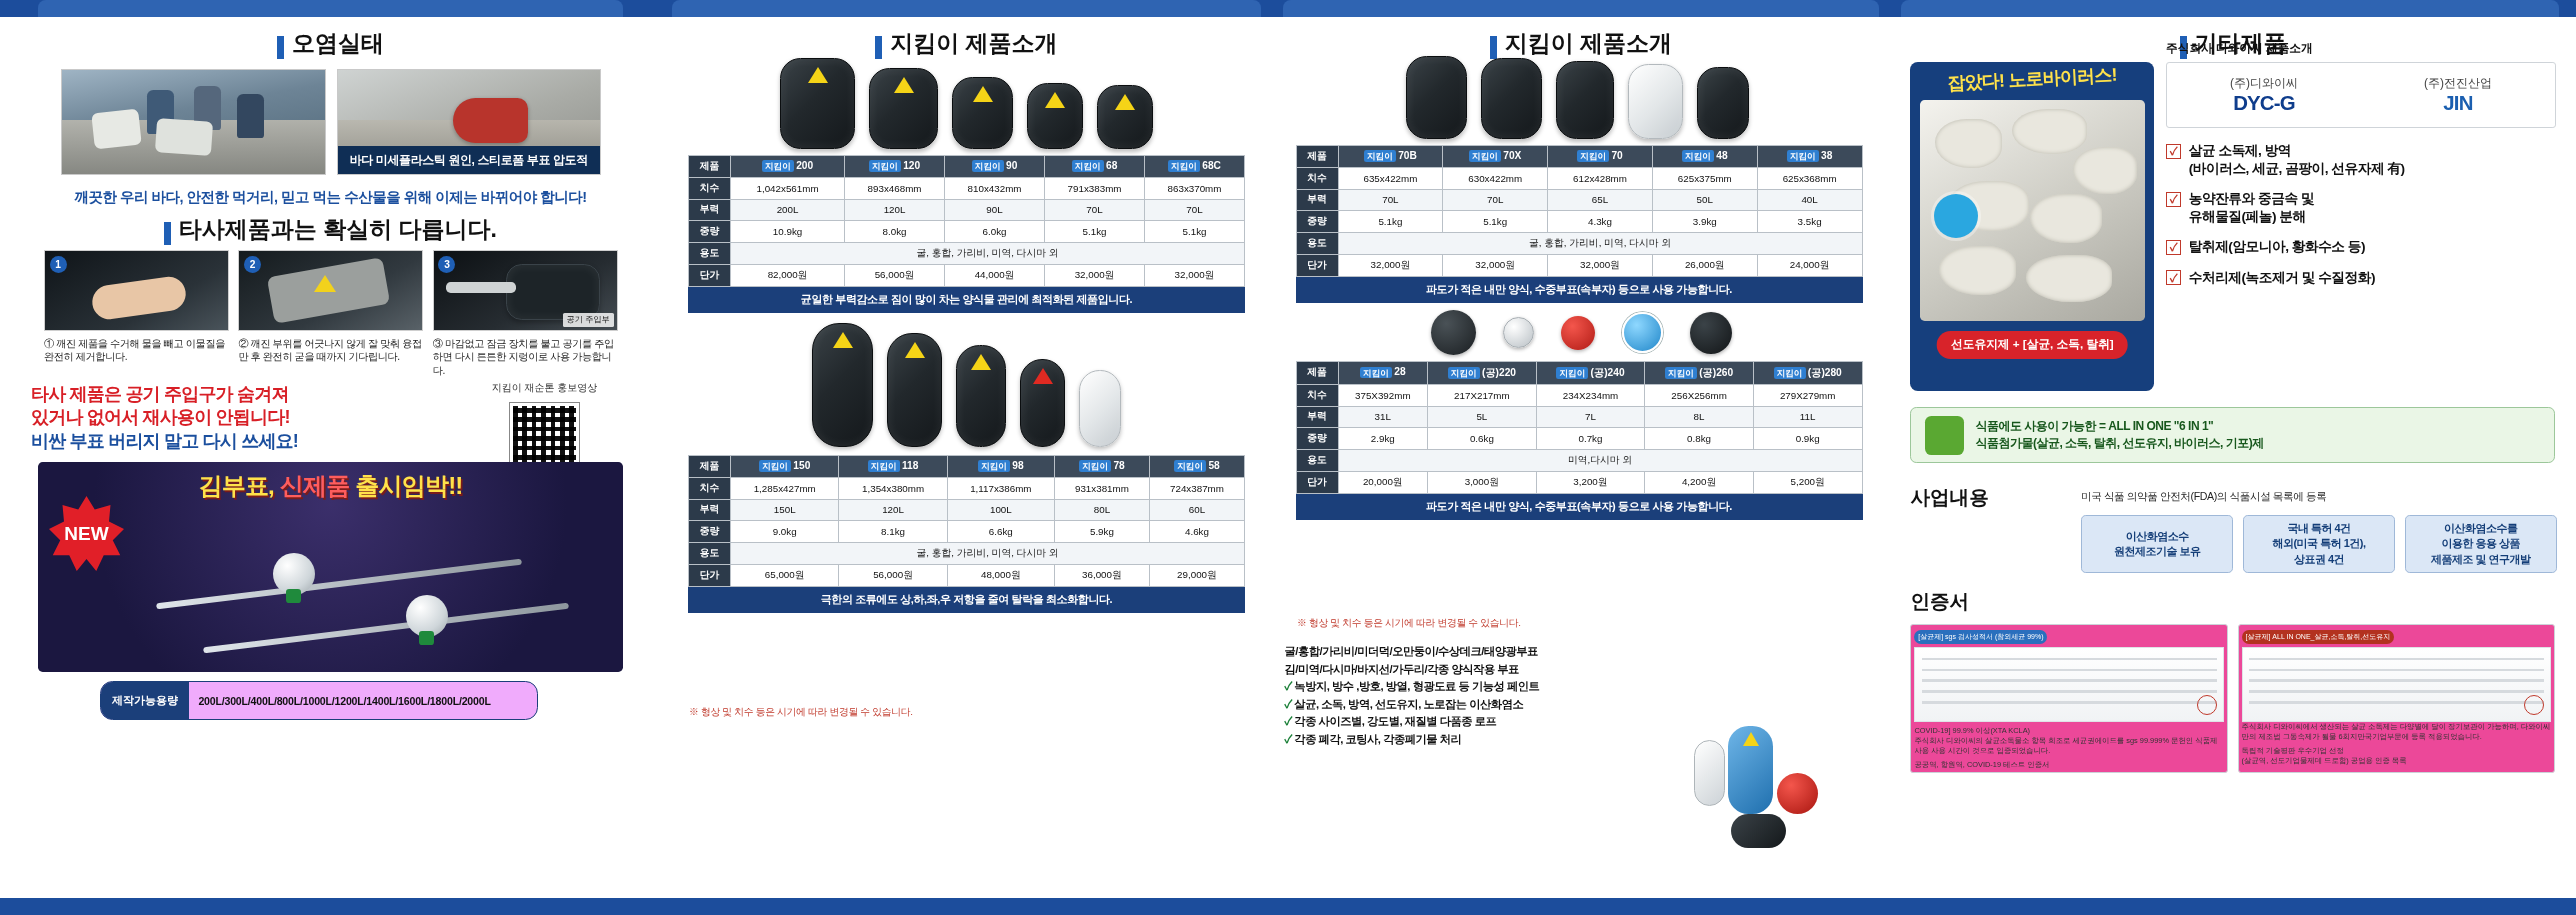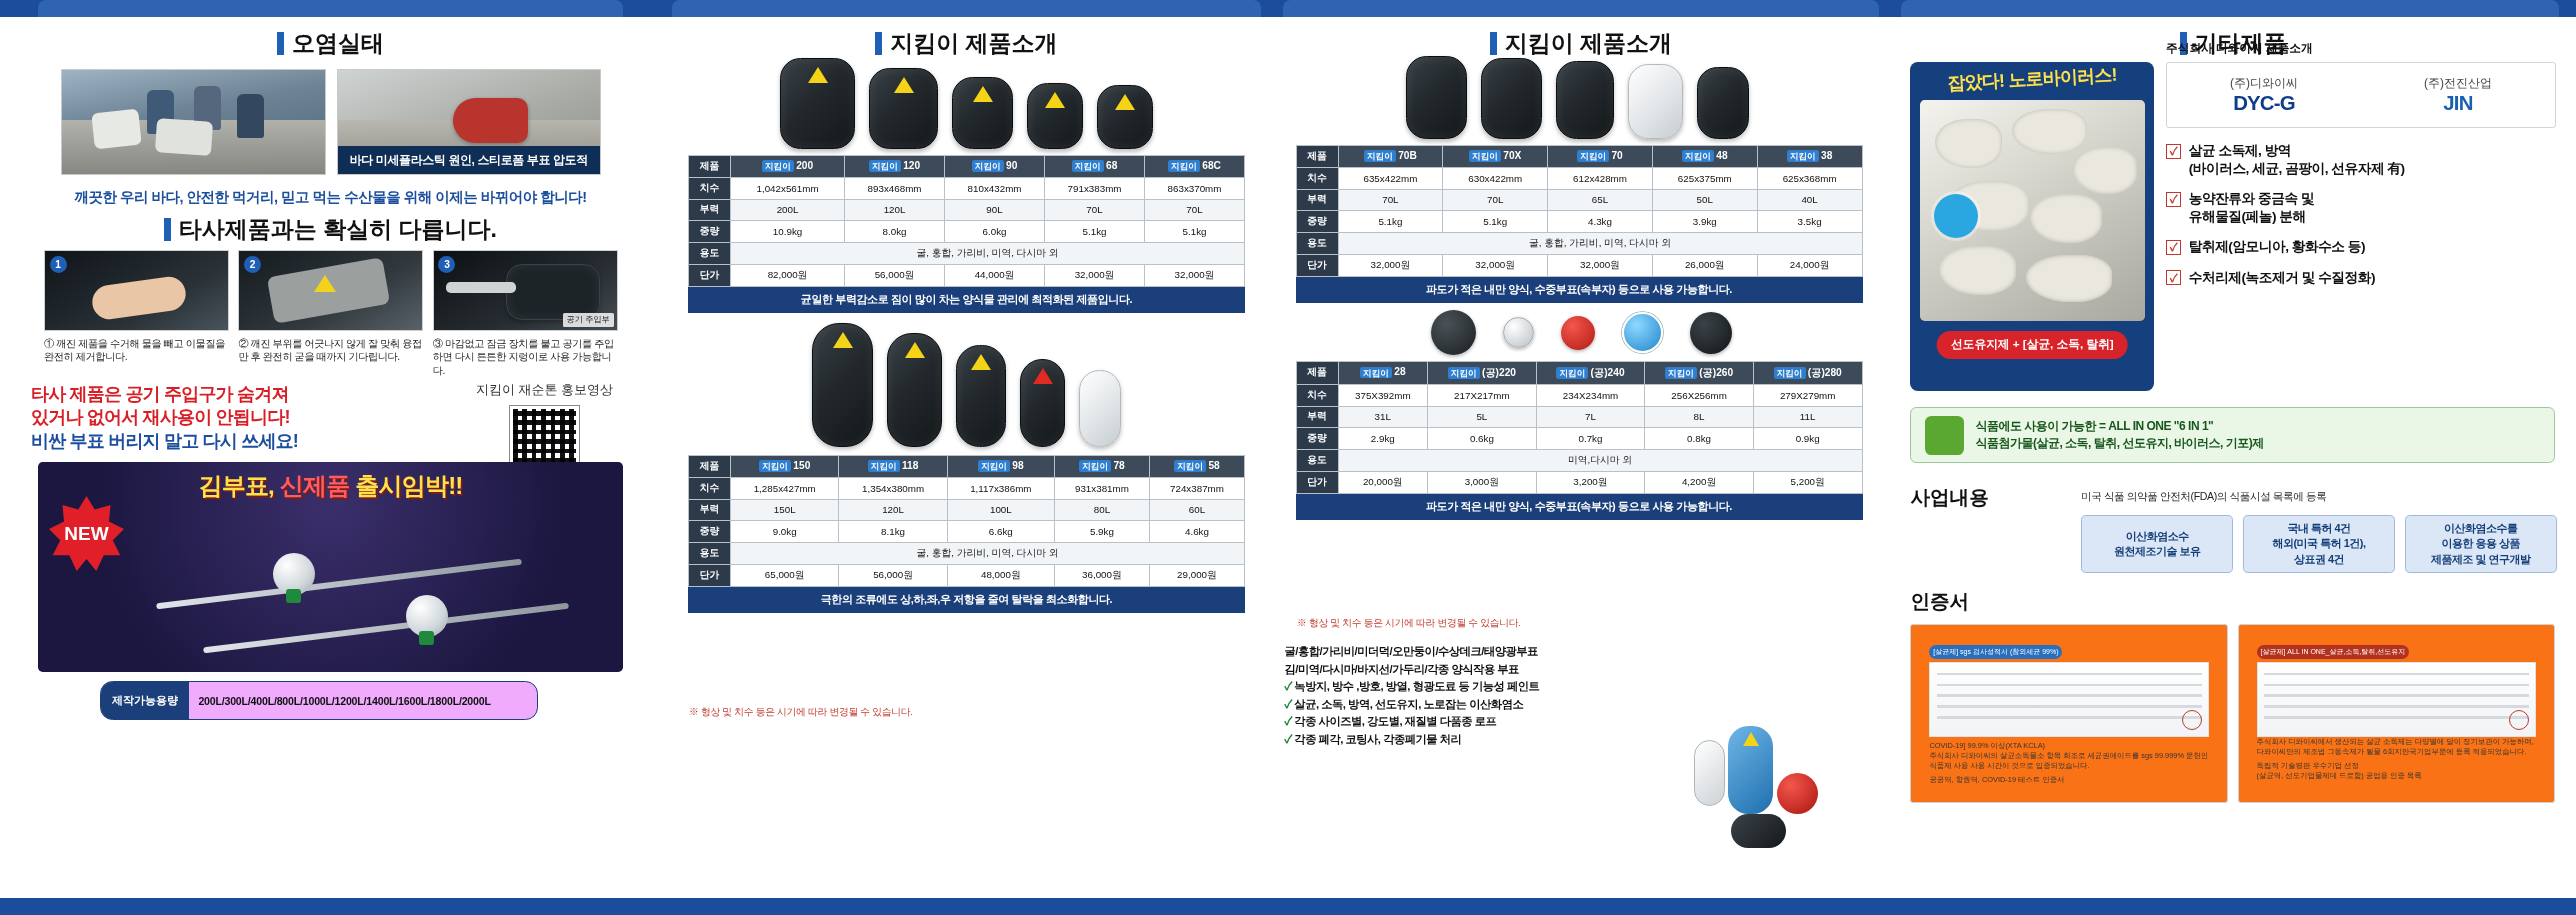--- a/index.html
+++ b/index.html
@@ -32,21 +32,21 @@
   .panel-inner { position:relative; width:100%; height:100%; }
 
   
   .tabtop {
     position:absolute; top:-17px; height:17px;
     background:#2f64b2; border-radius:7.8px 7.8px 0 0;
   }
 
   
   .sec-title {
-    display:flex; align-items:center; gap:7.8px;
+    display:flex; align-items:flex-end; gap:7.8px;
     font-size:23px; font-weight:bold; color:#111;
     justify-content:center;
   }
   .sec-title .bar { width:7px; height:23.5px; background:#1f5fb5; display:inline-block; }
 
   
   .p1 .t1 { position:absolute; top:11px; left:0; width:661px; }
   .photos { position:absolute; top:52px; left:61px; width:540px; display:flex; gap:11px; }
   .ph { width:265px; height:106px; border:0.8px solid #c9c9c9; position:relative; overflow:hidden; }
   .ph.a { background:linear-gradient(170deg,#9fb4c4 0%,#6d8496 40%,#4d6474 100%); }
@@ -93,21 +93,21 @@
     font-size:8.2px; padding:1.6px 3.9px; border-radius:1.6px;
   }
   .tdesc { margin-top:5.5px; font-size:10.2px; line-height:1.35; letter-spacing:-0.4px; color:#222; }
 
   .p1-warn {
     position:absolute; top:366px; left:31px; width:407px;
     font-size:18px; font-weight:bold; color:#d81f26; line-height:1.3; letter-spacing:-0.8px;
   }
   .p1-warn .l2 { color:#1b4f9e; }
   .qr-box { position:absolute; top:365px; left:470px; width:149px; text-align:center; }
-  .qr-label { font-size:13px; color:#333; margin-bottom:8px; line-height:1.25;}
+  .qr-label { font-size:10px; color:#333; margin-bottom:8px; line-height:1.25;}
   .qr { width:69px; height:69px; margin:0 auto; background:
         repeating-linear-gradient(90deg,#111 0 4.7px,#fff 4.7px 9.4px),
         repeating-linear-gradient(0deg,#111 0 4.7px,#fff 4.7px 9.4px);
         background-blend-mode:multiply; border:3.1px solid #fff; outline:0.8px solid #888; }
 
   .new-banner {
     position:absolute; top:445px; left:38px; width:585px; height:210px;
     background:radial-gradient(circle at 50% 20%, #3b2f6b 0%, #1b1740 70%);
     border-radius:4.7px; overflow:hidden;
   }
@@ -222,21 +222,21 @@
   .biz-title { position:absolute; top:467px; left:20.4px; font-size:19.6px; font-weight:bold; color:#111;}
   .biz-row { position:absolute; top:498px; left:191px; width:476px; display:flex; gap:9.4px;}
   .biz-card {
     flex:1; height:58px; background:#dbe7f6; border:0.8px solid #9fb8d8; border-radius:4.7px;
     display:flex; align-items:center; justify-content:center; text-align:center;
     font-size:11px; font-weight:bold; color:#143e78; line-height:1.4; letter-spacing:-0.5px;
   }
   .cert-title { position:absolute; top:571px; left:20.4px; font-size:19.6px; font-weight:bold; color:#111;}
   .cert-row { position:absolute; top:607px; left:20.4px; width:645px; display:flex; gap:9.4px;}
   .cert {
-    flex:1; background:#f97316; border:0.8px solid #ccd2d8; border-radius:3.1px; padding:18px;
+    flex:1; background:#ec4899; border:0.8px solid #ccd2d8; border-radius:3.1px; padding:3px;
   }
   .cert .badge { font-size:7px; color:#fff; background:#2a6fbd; border-radius:7px; padding:1.6px 3.9px; display:inline-block; margin-bottom:3.9px;}
   .cert .badge.g { background:#1f7a3d;}
   .cert .badge.r { background:#b3321f;}
   .cert .sheet { width:100%; height:75px; background:linear-gradient(180deg,#ffffff,#f1f3f5); border:0.8px solid #dfe3e7; position:relative; overflow:hidden;}
   .cert .sheet .line { position:absolute; left:6.3px; right:6.3px; height:2.3px; background:#d6dade;}
   .cert .stamp { position:absolute; right:6.3px; bottom:6.3px; width:20.4px; height:20.4px; border:1.6px solid #c0392b; border-radius:50%;}
   .cert .cap { font-size:7.4px; color:#333; margin-top:3.9px; line-height:1.3;}
   .cert .note { font-size:7.4px; color:#333; line-height:1.35; }
 </style>

